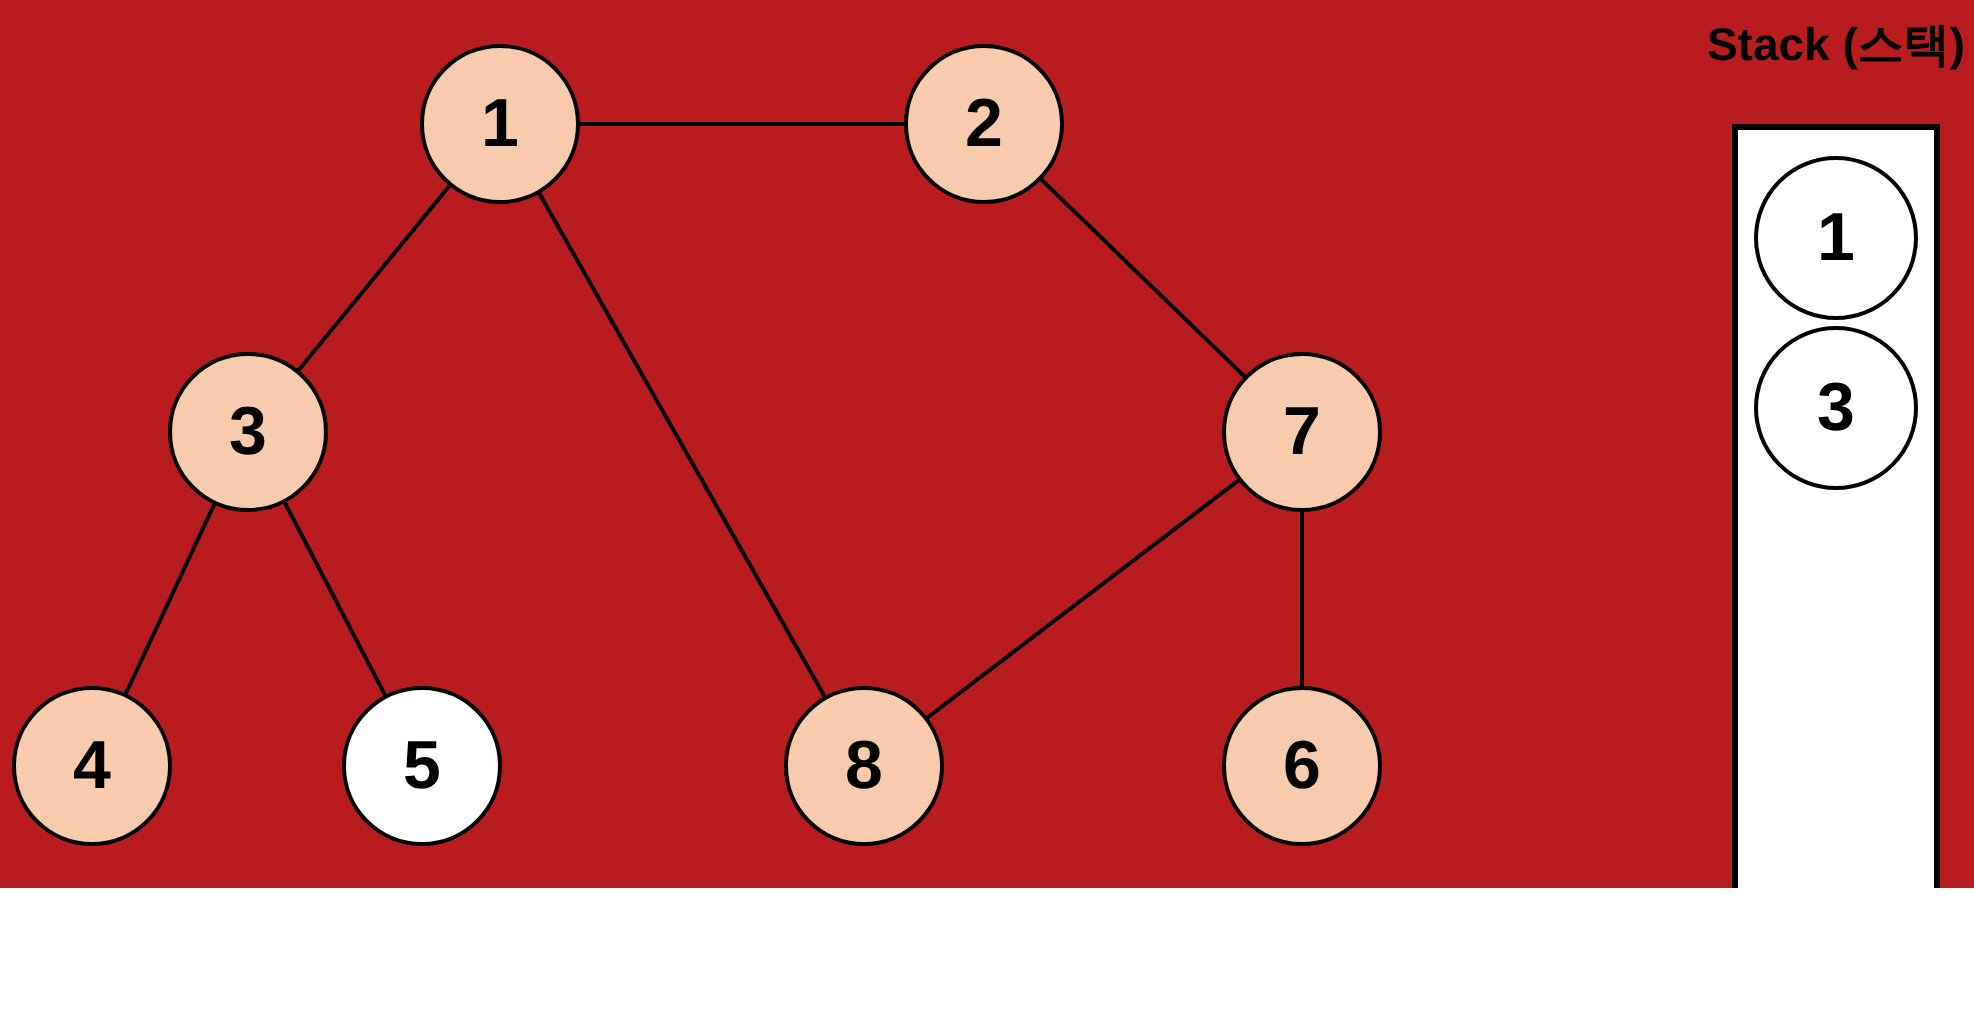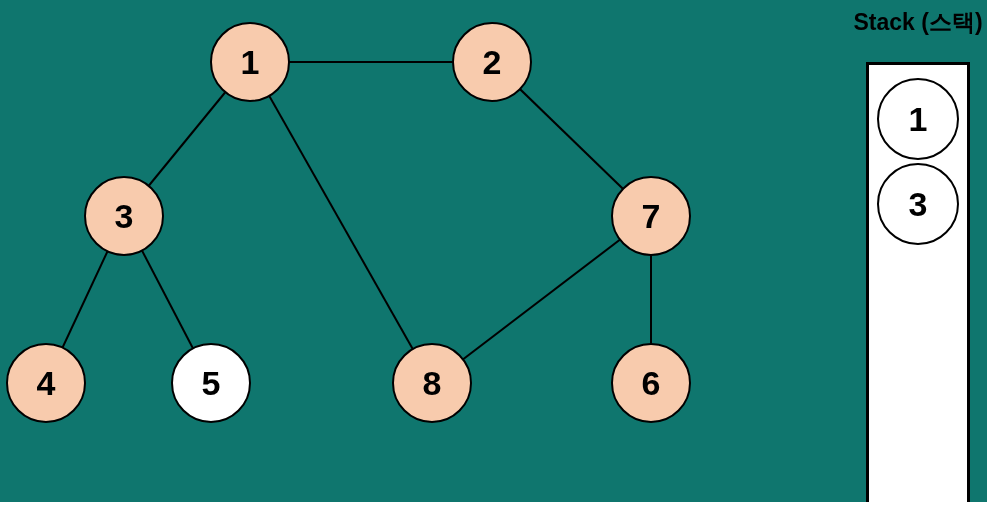--- a/index.html
+++ b/index.html
@@ -3,22 +3,22 @@
 <meta charset="utf-8">
 <style>
   html, body {
     margin: 0;
     padding: 0;
     background: #ffffff;
   }
   .canvas {
     position: relative;
     width: 987px;
-    height: 502px;
-    background: #0f766e;
+    height: 444px;
+    background: #b91c1c;
     font-family: "Liberation Sans", sans-serif;
     overflow: hidden;
   }
   svg.edges-layer {
     position: absolute;
     left: 0;
     top: 0;
     width: 987px;
     height: 517px;
   }

